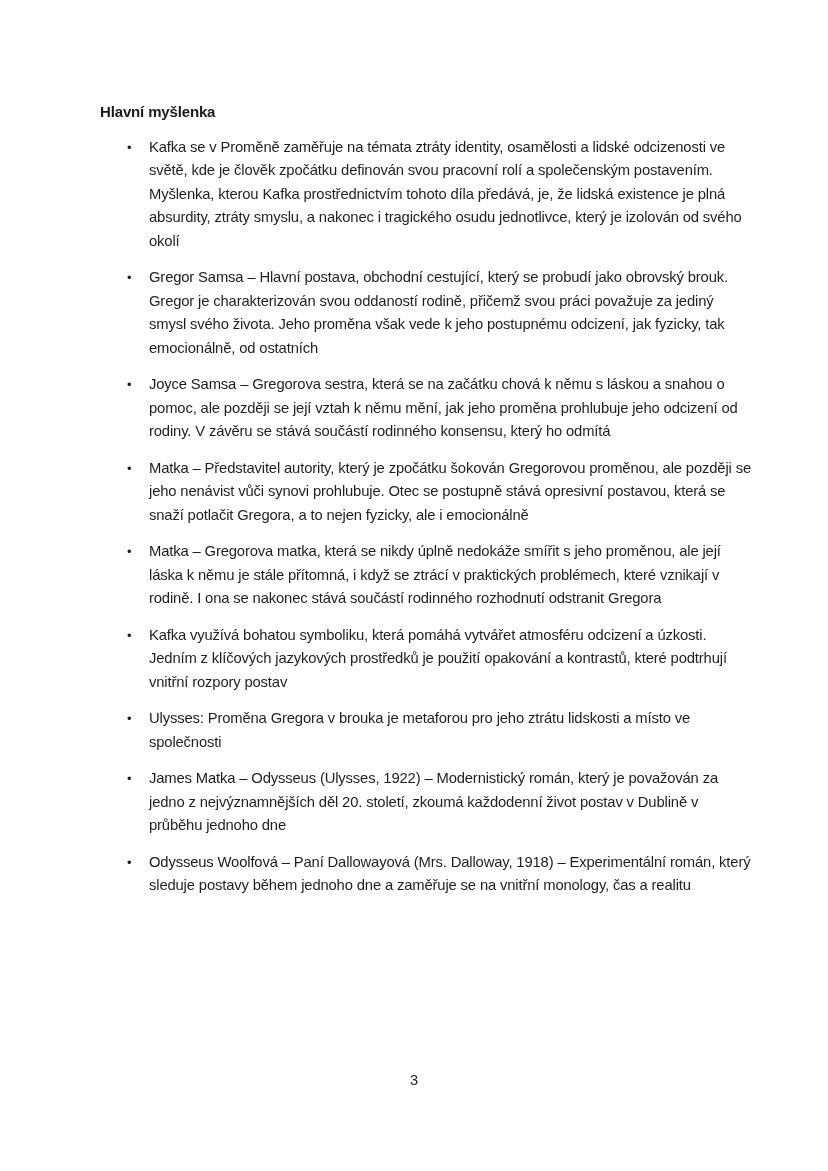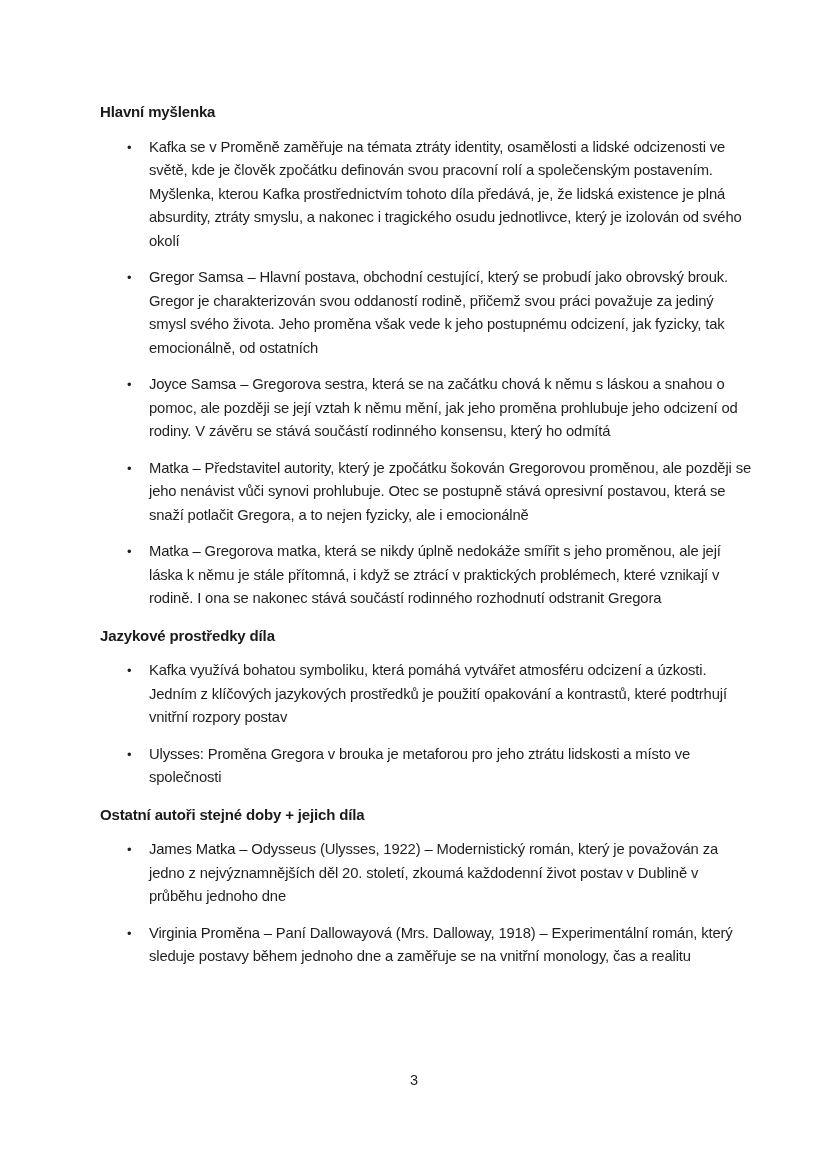--- a/index.html
+++ b/index.html
@@ -71,28 +71,26 @@
       <li><span class="bullet-dot">•</span><span class="b"></span><span></span><span>Kafka se v Proměně zaměřuje na témata ztráty identity, osamělosti a lidské odcizenosti ve světě, kde je člověk zpočátku definován svou pracovní rolí a společenským postavením. Myšlenka, kterou Kafka prostřednictvím tohoto díla předává, je, že lidská existence je plná absurdity, ztráty smyslu, a nakonec i tragického osudu jednotlivce, který je izolován od svého okolí</span></li>
     </ul>
 
     <ul>
       <li><span class="bullet-dot">•</span><span class="b">Gregor Samsa</span><span> – </span><span>Hlavní postava, obchodní cestující, který se probudí jako obrovský brouk. Gregor je charakterizován svou oddaností rodině, přičemž svou práci považuje za jediný smysl svého života. Jeho proměna však vede k jeho postupnému odcizení, jak fyzicky, tak emocionálně, od ostatních</span></li>
       <li><span class="bullet-dot">•</span><span class="b">Joyce Samsa</span><span> – </span><span>Gregorova sestra, která se na začátku chová k němu s láskou a snahou o pomoc, ale později se její vztah k němu mění, jak jeho proměna prohlubuje jeho odcizení od rodiny. V závěru se stává součástí rodinného konsensu, který ho odmítá</span></li>
       <li><span class="bullet-dot">•</span><span class="b">Matka</span><span> – </span><span>Představitel autority, který je zpočátku šokován Gregorovou proměnou, ale později se jeho nenávist vůči synovi prohlubuje. Otec se postupně stává opresivní postavou, která se snaží potlačit Gregora, a to nejen fyzicky, ale i emocionálně</span></li>
       <li><span class="bullet-dot">•</span><span class="b">Matka</span><span> – </span><span>Gregorova matka, která se nikdy úplně nedokáže smířit s jeho proměnou, ale její láska k němu je stále přítomná, i když se ztrácí v praktických problémech, které vznikají v rodině. I ona se nakonec stává součástí rodinného rozhodnutí odstranit Gregora</span></li>
     </ul>
 
-    <h2>Jazykové prostředky díla</h2>
     <ul>
       <li><span class="bullet-dot">•</span><span class="b"></span><span></span><span>Kafka využívá bohatou symboliku, která pomáhá vytvářet atmosféru odcizení a úzkosti. Jedním z klíčových jazykových prostředků je použití opakování a kontrastů, které podtrhují vnitřní rozpory postav</span></li>
       <li><span class="bullet-dot">•</span><span class="b">Ulysses</span><span>: </span><span>Proměna Gregora v brouka je metaforou pro jeho ztrátu lidskosti a místo ve společnosti</span></li>
     </ul>
 
-    <h2>Ostatní autoři stejné doby + jejich díla</h2>
     <ul>
       <li><span class="bullet-dot">•</span><span class="b">James Matka</span><span> – </span><span>Odysseus (Ulysses, 1922) – Modernistický román, který je považován za jedno z nejvýznamnějších děl 20. století, zkoumá každodenní život postav v Dublině v průběhu jednoho dne</span></li>
-      <li><span class="bullet-dot">•</span><span class="b">Virginia Proměna</span><span> – </span><span>Paní Dallowayová (Mrs. Dalloway, 1918) – Experimentální román, který sleduje postavy během jednoho dne a zaměřuje se na vnitřní monology, čas a realitu</span></li>
+      <li><span class="bullet-dot">•</span><span class="b">Odysseus Woolfová</span><span> – </span><span>Paní Dallowayová (Mrs. Dalloway, 1918) – Experimentální román, který sleduje postavy během jednoho dne a zaměřuje se na vnitřní monology, čas a realitu</span></li>
     </ul>
 
   </div>
 
   <div class="page-number">3</div>
 </div>
 
 </body></html>

